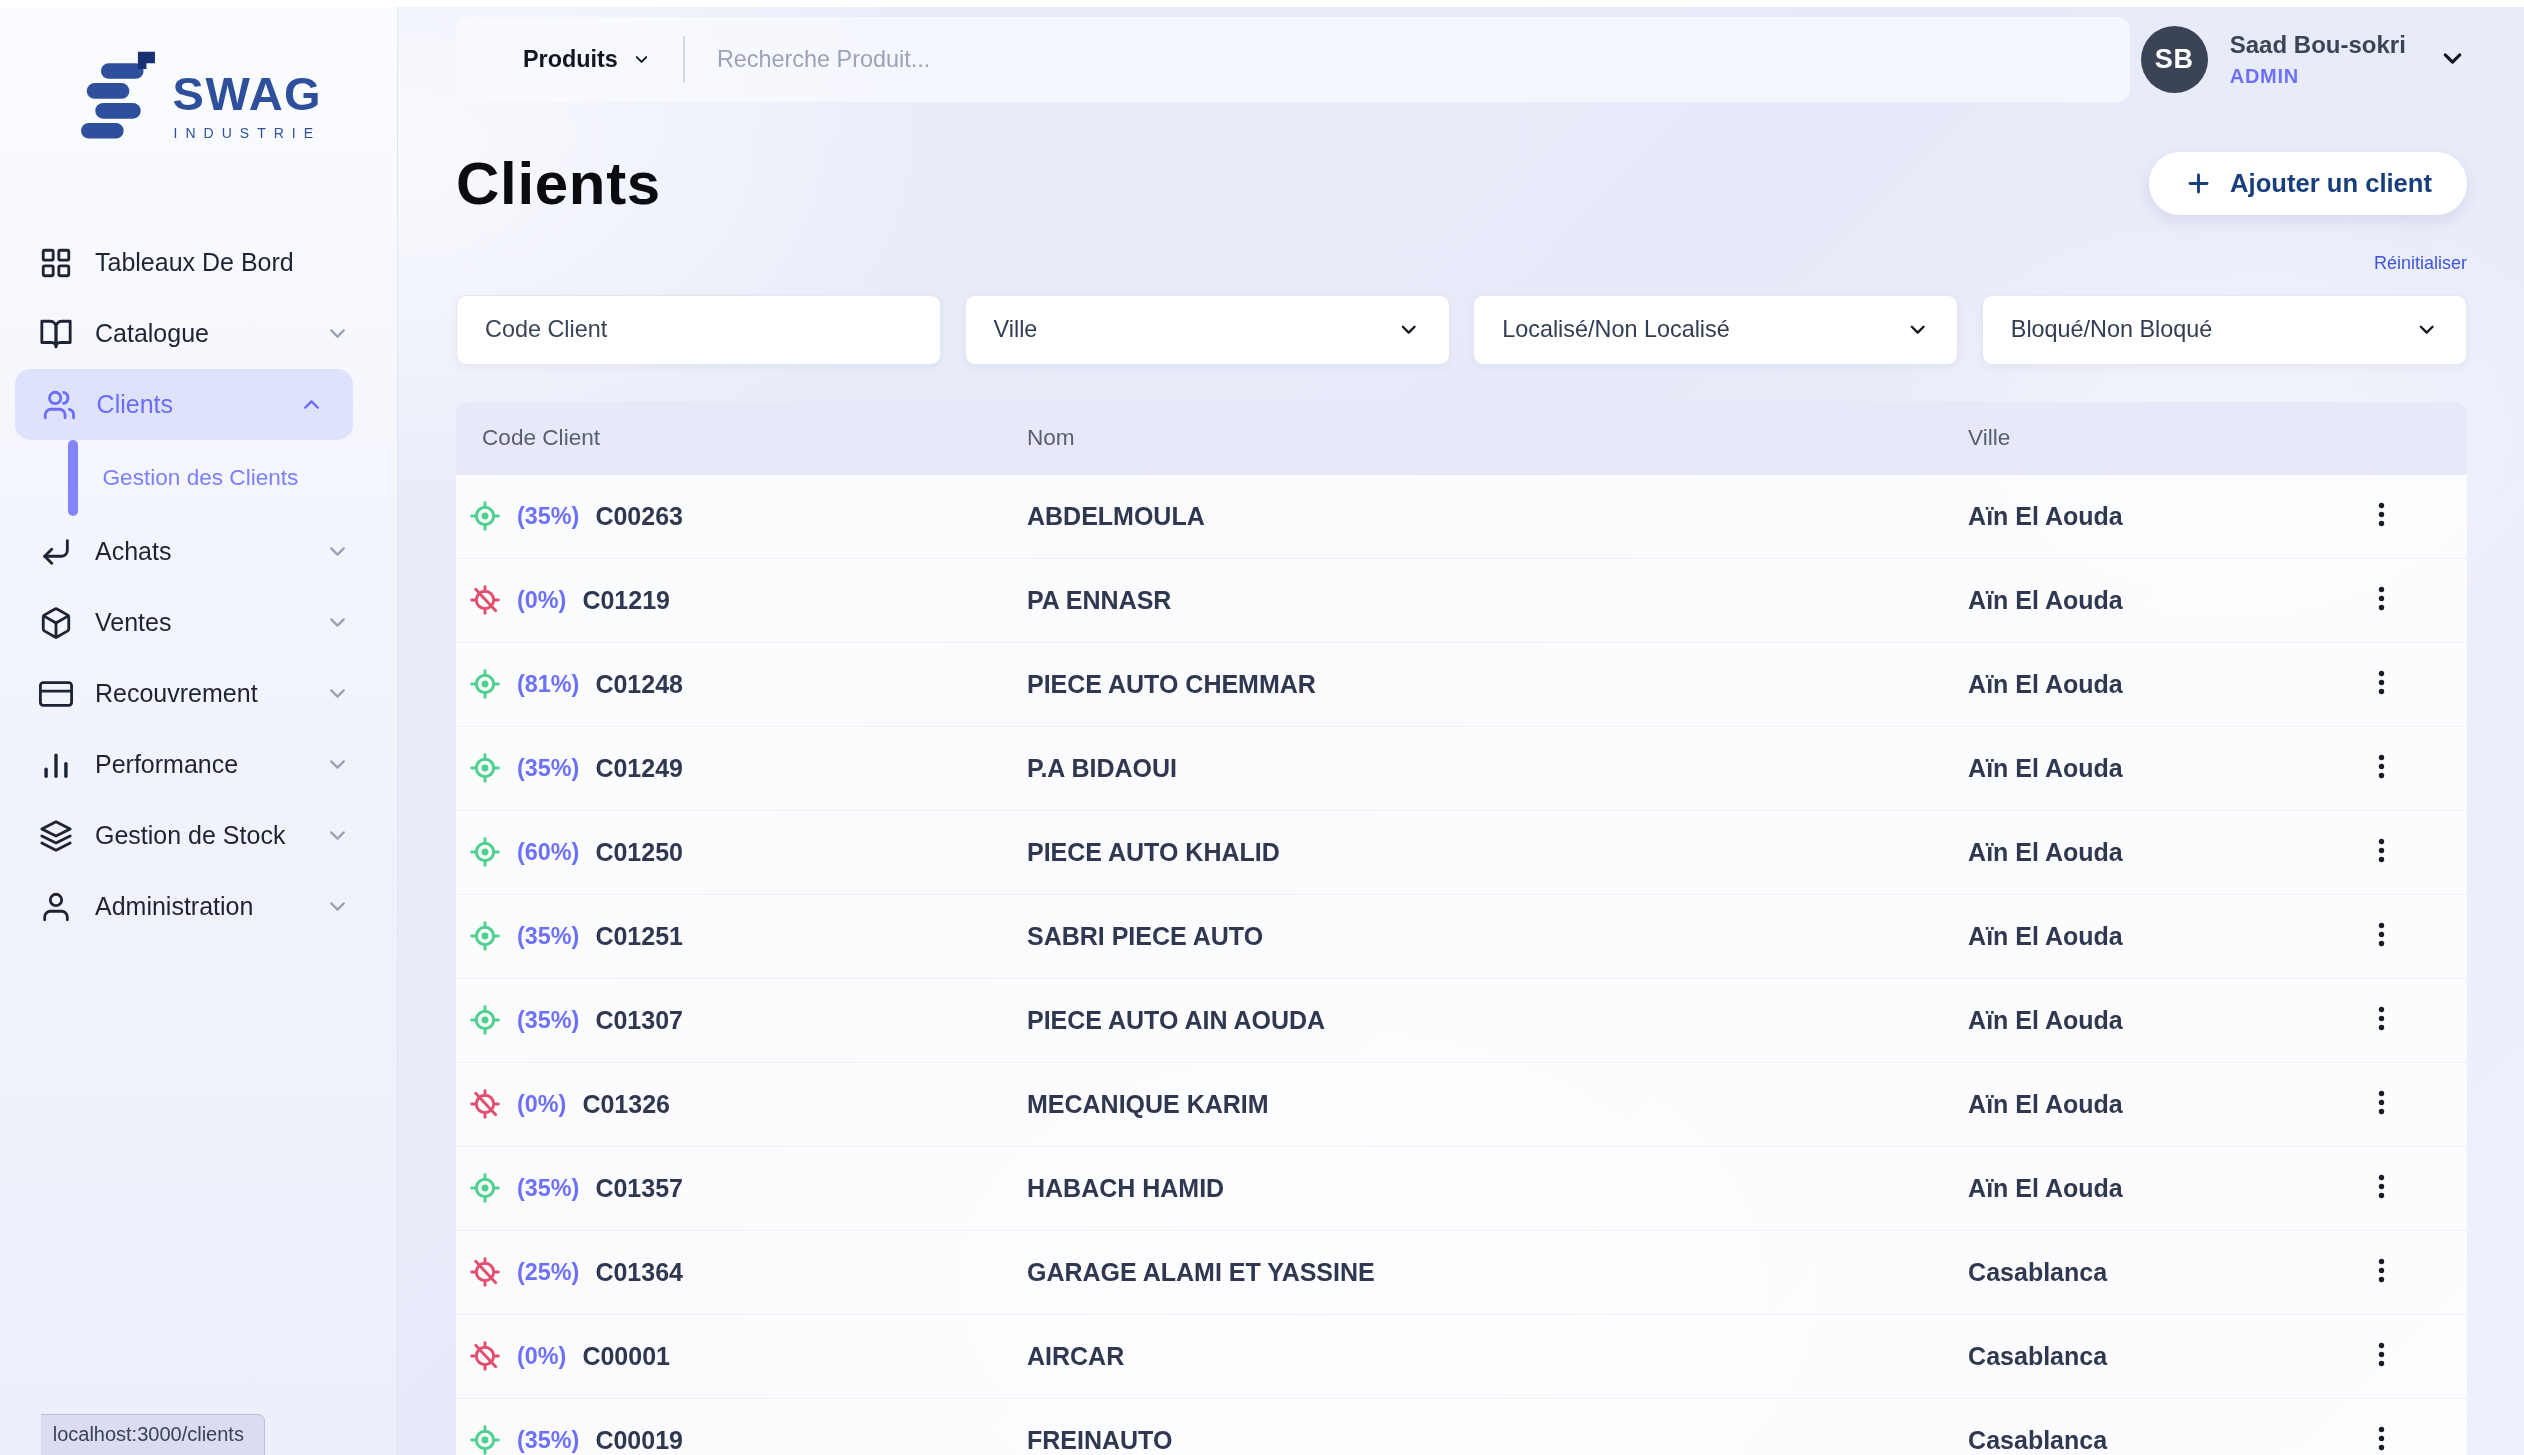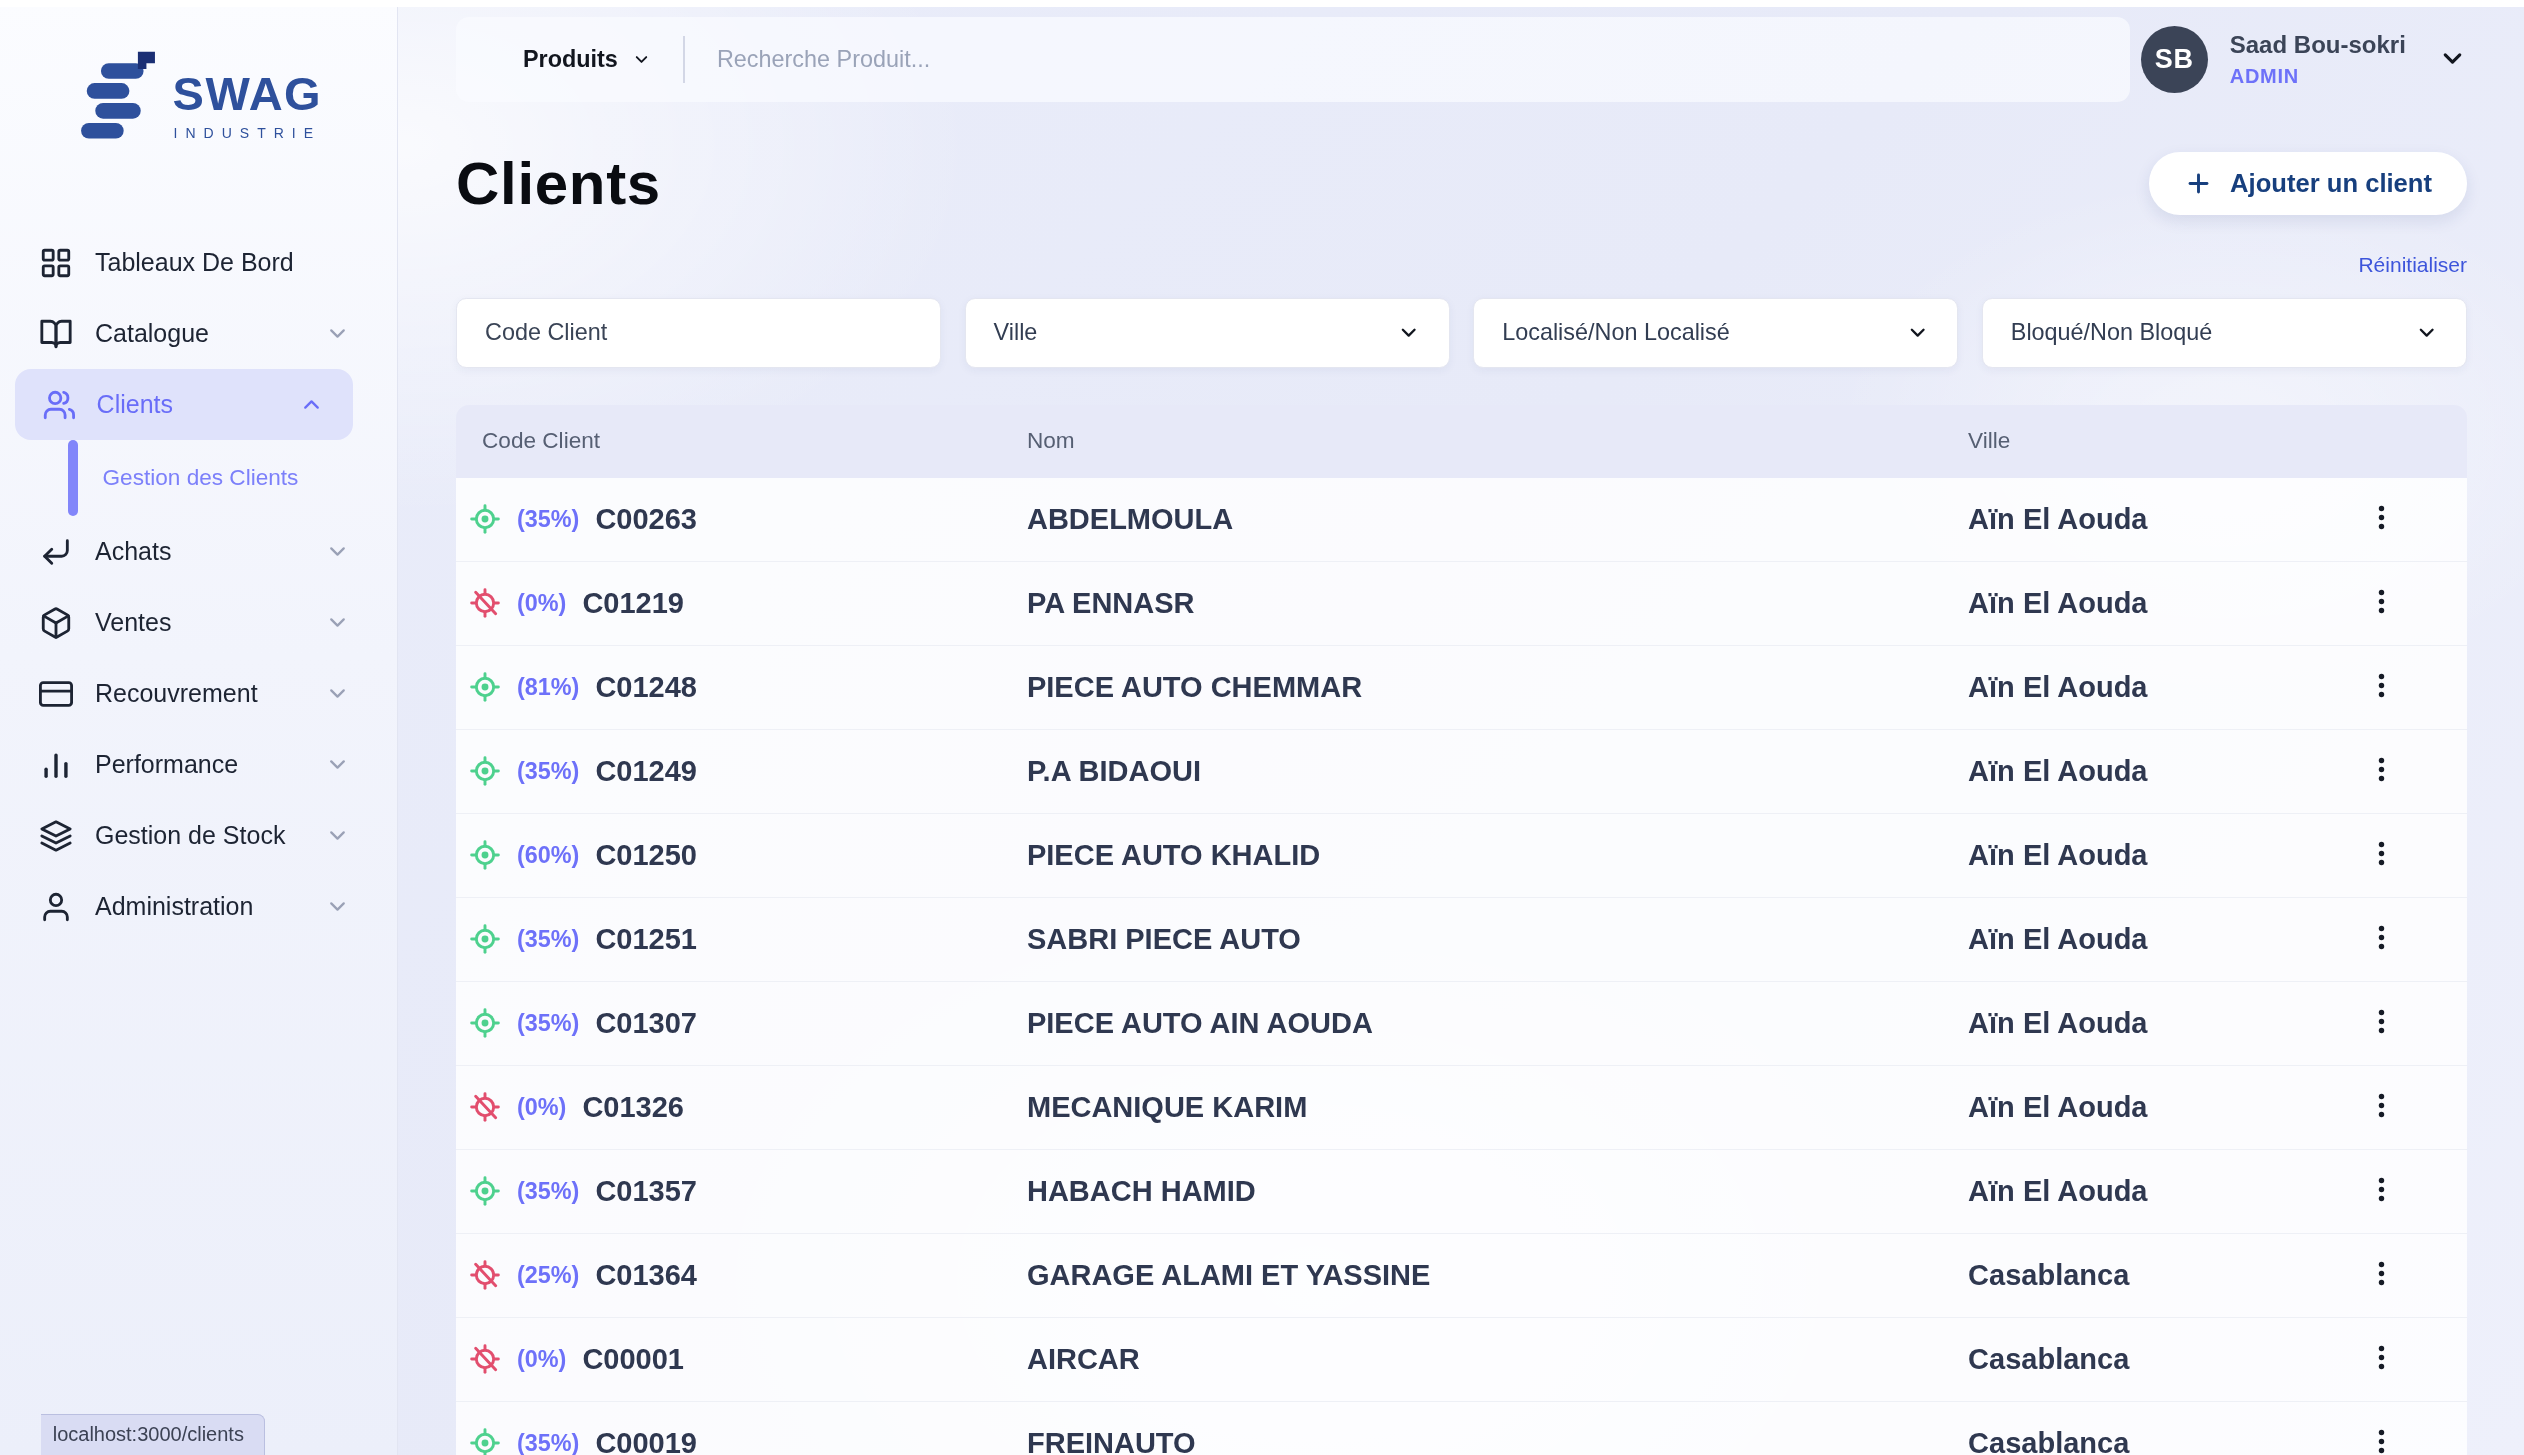--- a/index.html
+++ b/index.html
@@ -87,21 +87,21 @@
   .add-btn {
     margin-left:auto; height:63px; padding:0 35px; border:none; cursor:pointer;
     border-radius:31px; background:#ffffff; color:#173f7e;
     font-family:inherit; font-size:25.6px; font-weight:700;
     display:flex; align-items:center; gap:17.5px;
     box-shadow:0 5.8px 16px rgba(30,50,120,.10);
   }
   .add-btn svg { width:29px; height:29px; stroke:#173f7e; }
 
   .reset-row { display:flex; justify-content:flex-end; margin-top:35px; }
-  .reset-link { color:#3d55db; font-size:21px; font-weight:500; text-decoration:none; cursor:pointer; }
+  .reset-link { color:#3d55db; font-size:18px; font-weight:500; text-decoration:none; cursor:pointer; }
 
   .filters { display:flex; gap:23.4px; margin-top:20.5px; }
   .filter-input, .filter-select {
     flex:1; height:70px; background:#ffffff; border:1.5px solid #e4e6f0; border-radius:10.2px;
     font-family:inherit; font-size:23.4px; color:#323d52;
     padding:0 28px; box-shadow:0 2.9px 8.8px rgba(40,60,120,.05);
   }
   .filter-input { outline:none; }
   .filter-input::placeholder { color:#3a4456; }
   .filter-select { display:flex; align-items:center; justify-content:space-between; cursor:pointer; }
@@ -116,21 +116,21 @@
     color:#565f73; font-size:22.6px; font-weight:500;
   }
   .client-row { height:84px; background:rgba(255,255,255,.82); border-bottom:1.5px solid #eef0f6; }
   .code-cell { display:flex; align-items:center; gap:16px;padding-left:13px; }
   .row-icon { width:32px; height:32px; display:flex; flex:0 0 32px; }
   .row-icon svg { width:32px; height:32px; }
   .row-icon.green svg { stroke:#4ed18e; }
   .row-icon.green .dot { fill:#4ed18e; }
   .row-icon.red svg { stroke:#e24e6e; }
   .pct { color:#6d71f9; font-size:23.4px; font-weight:600; }
-  .code, .name-cell span, .city-cell span { font-size:29px; font-weight:700; color:#2f3850; }
+  .code, .name-cell span, .city-cell span { font-size:25px; font-weight:700; color:#2f3850; }
   .action-cell { display:flex; }
   .kebab { background:none; border:none; cursor:pointer; padding:7.3px; }
   .kebab svg { width:31px; height:31px; fill:#161b26; }
 
   .statusbar {
     position:absolute; left:0; bottom:0; z-index:60;
     background:#d9dcf3; border-top:0.7px solid #babfe0; border-right:0.7px solid #babfe0;
     border-radius:0 7.3px 0 0; padding:7.3px 20.5px 9.5px 11.7px;
     font-size:20px; color:#3c4254;margin-left:41px;
   }

